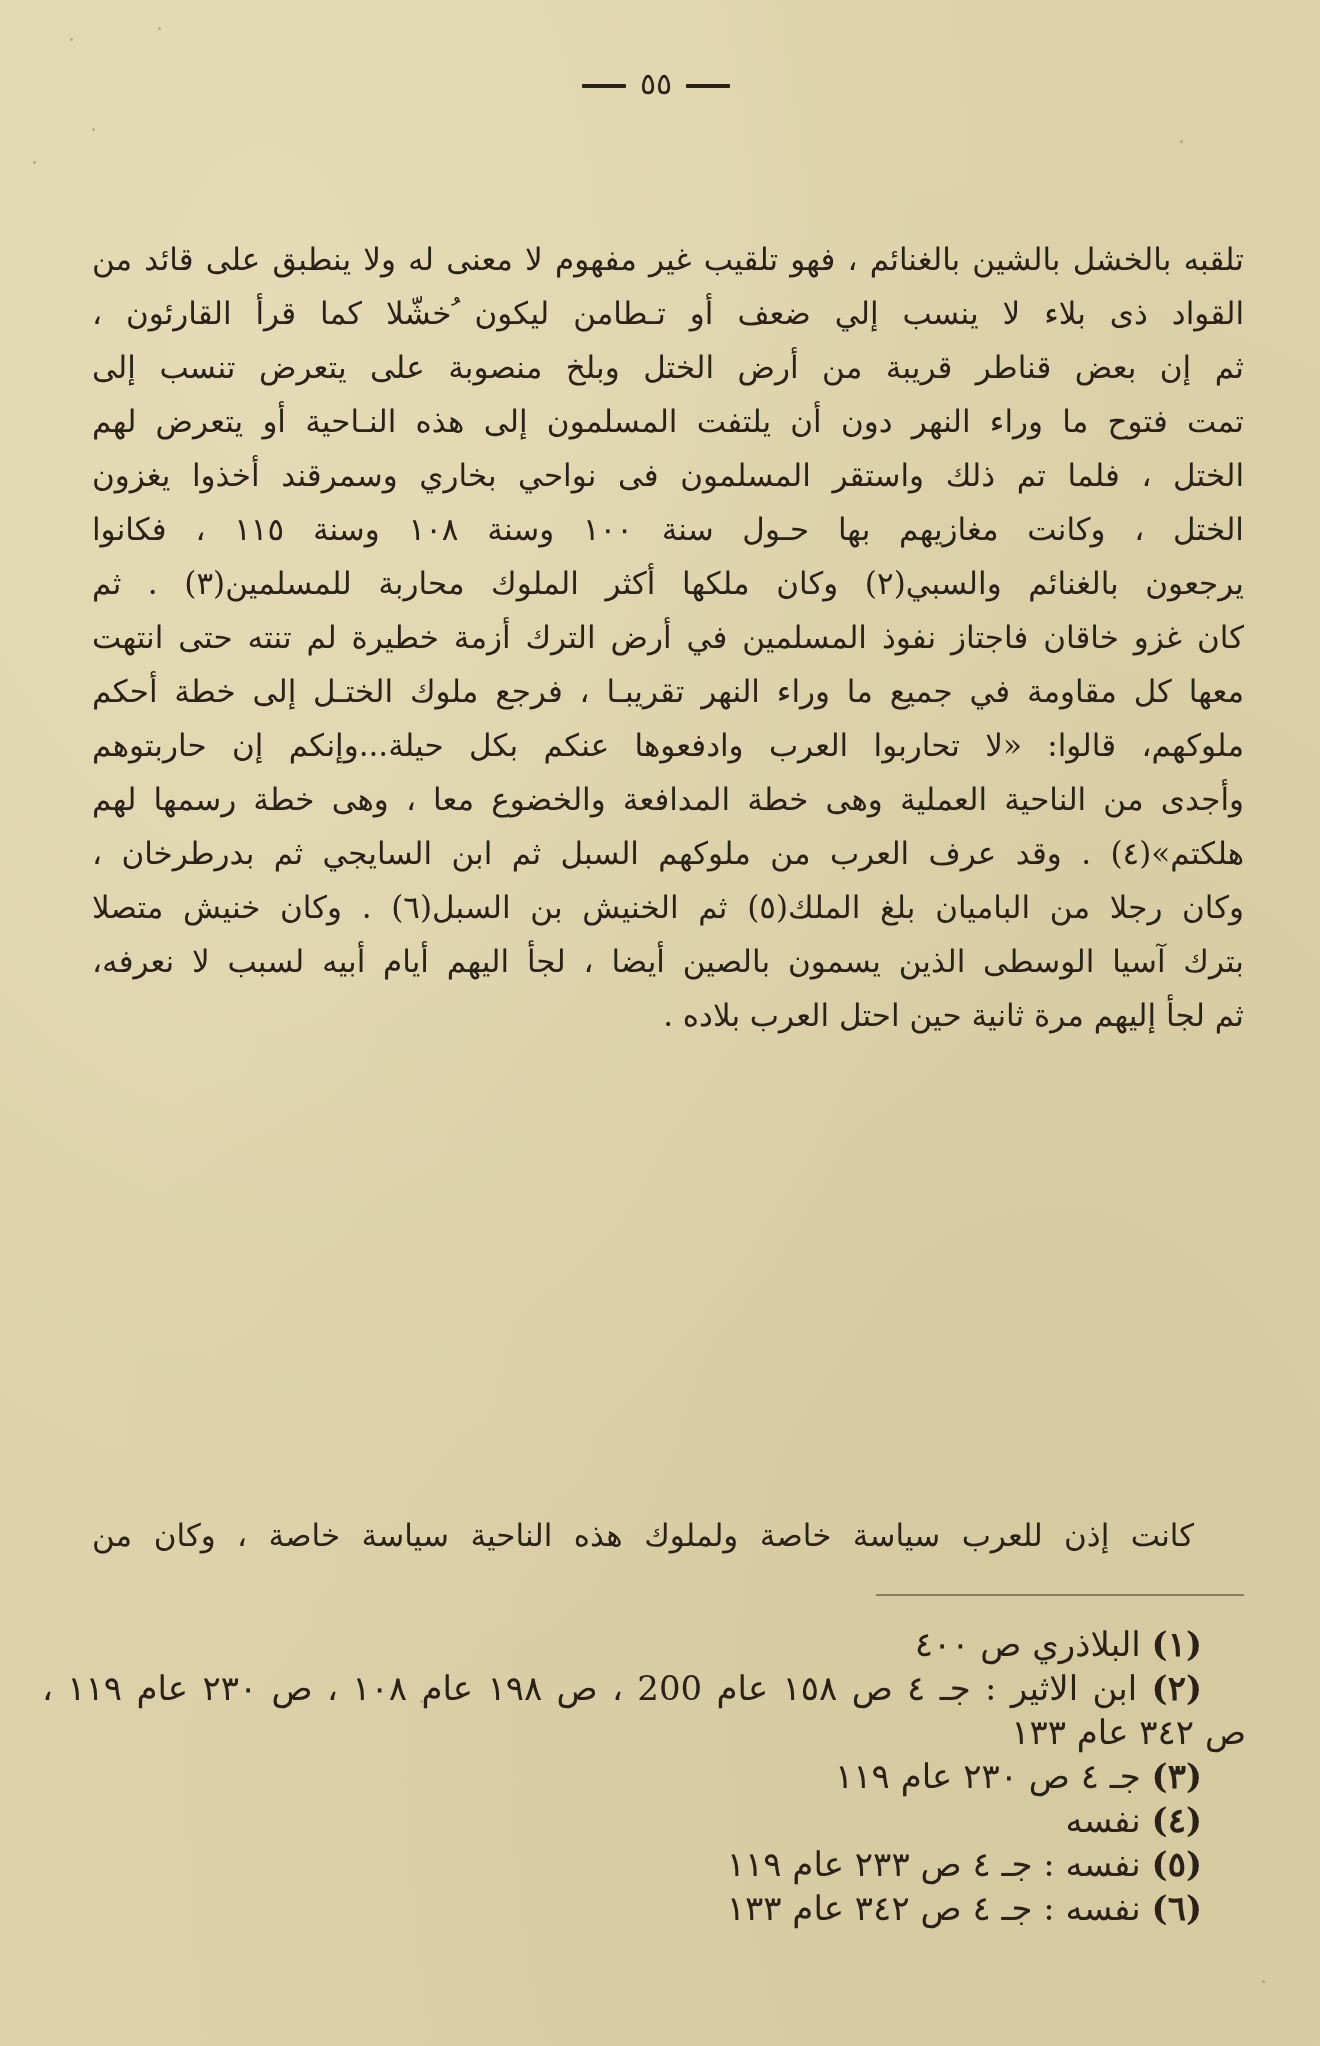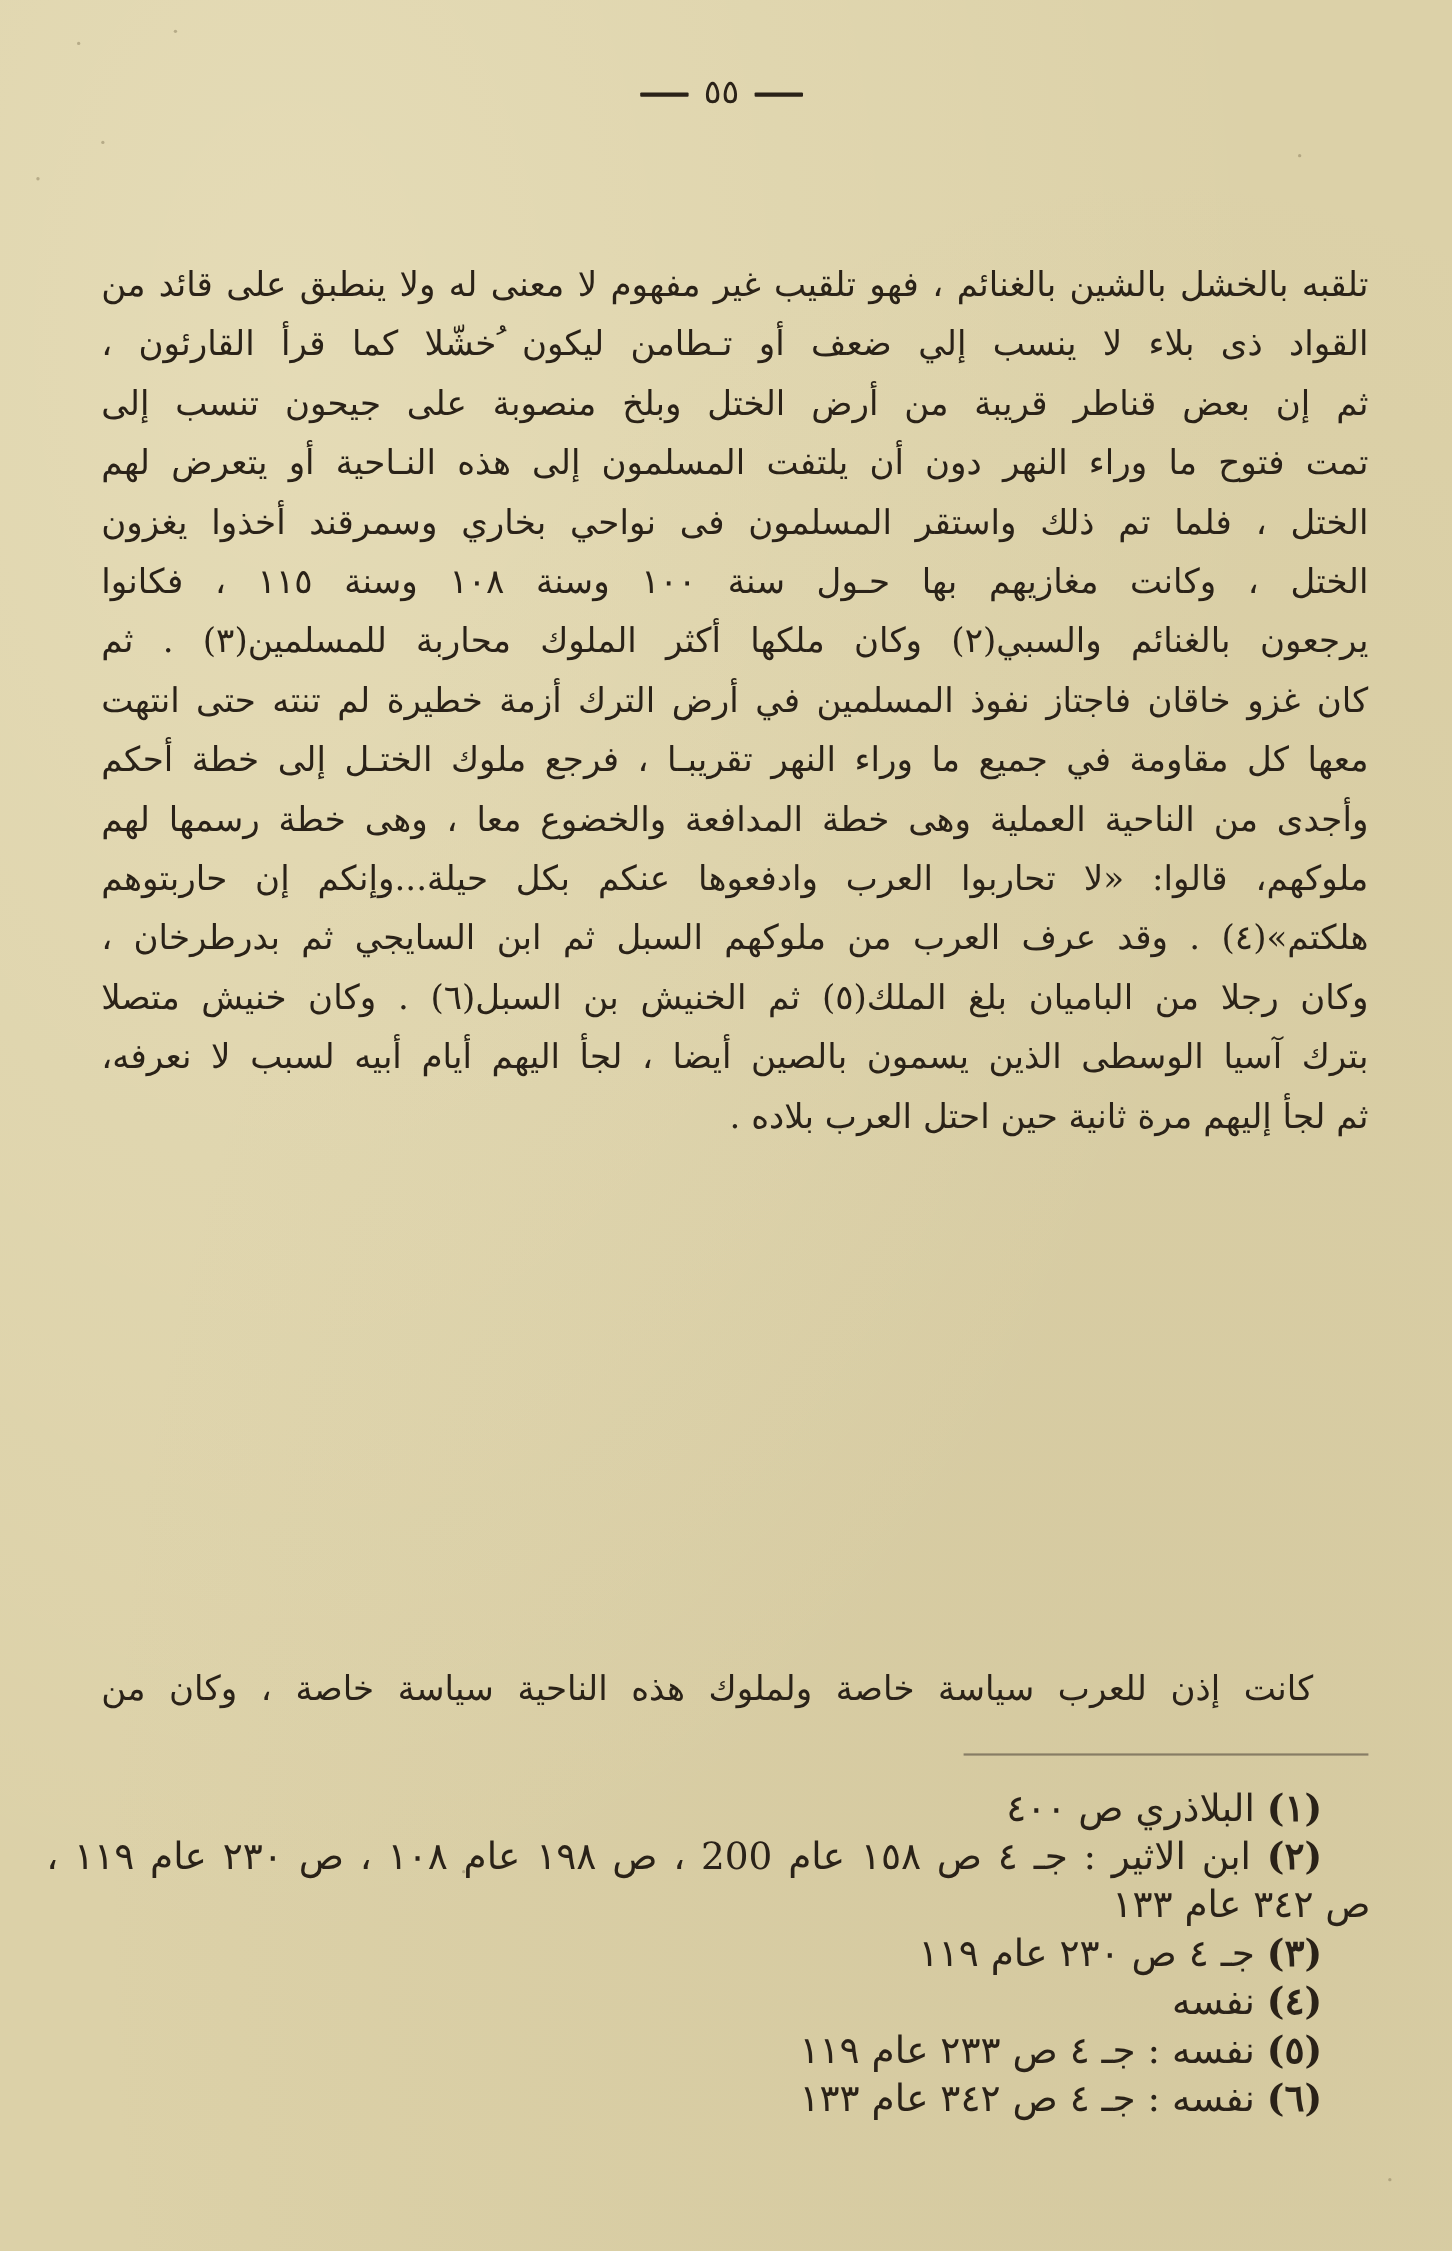--- a/index.html
+++ b/index.html
@@ -130,29 +130,29 @@
 
 <div class="page">
 
   <div class="page-number">
     <span class="dash"></span><span>٥٥</span><span class="dash"></span>
   </div>
 
   <div class="body-text">
     <div class="line">تلقبه بالخشل بالشين بالغنائم ، فهو تلقيب غير مفهوم لا معنى له ولا ينطبق على قائد من</div>
     <div class="line">القواد ذى بلاء لا ينسب إلي ضعف أو تـطامن ليكون ُخشّلا كما قرأ القارئون ،</div>
-    <div class="line">ثم إن بعض قناطر قريبة من أرض الختل وبلخ منصوبة على جيحون تنسب إلى</div>
+    <div class="line">ثم إن بعض قناطر قريبة من أرض الختل وبلخ منصوبة على يتعرض تنسب إلى</div>
     <div class="line">تمت فتوح ما وراء النهر دون أن يلتفت المسلمون إلى هذه النـاحية أو يتعرض لهم</div>
     <div class="line">الختل ، فلما تم ذلك واستقر المسلمون فى نواحي بخاري وسمرقند أخذوا يغزون</div>
     <div class="line">الختل ، وكانت مغازيهم بها حـول سنة ١٠٠ وسنة ١٠٨ وسنة ١١٥ ، فكانوا</div>
     <div class="line">يرجعون بالغنائم والسبي(٢) وكان ملكها أكثر الملوك محاربة للمسلمين(٣) . ثم</div>
     <div class="line">كان غزو خاقان فاجتاز نفوذ المسلمين في أرض الترك أزمة خطيرة لم تنته حتى انتهت</div>
     <div class="line">معها كل مقاومة في جميع ما وراء النهر تقريبـا ، فرجع ملوك الختـل إلى خطة أحكم</div>
+    <div class="line">ملوكهم، قالوا: «لا تحاربوا العرب وادفعوها عنكم بكل حيلة...وإنكم إن حاربتوهم</div>
     <div class="line">وأجدى من الناحية العملية وهى خطة المدافعة والخضوع معا ، وهى خطة رسمها لهم</div>
-    <div class="line">ملوكهم، قالوا: «لا تحاربوا العرب وادفعوها عنكم بكل حيلة...وإنكم إن حاربتوهم</div>
     <div class="line">هلكتم»(٤) . وقد عرف العرب من ملوكهم السبل ثم ابن السايجي ثم بدرطرخان ،</div>
     <div class="line">وكان رجلا من الباميان بلغ الملك(٥) ثم الخنيش بن السبل(٦) . وكان خنيش متصلا</div>
     <div class="line">بترك آسيا الوسطى الذين يسمون بالصين أيضا ، لجأ اليهم أيام أبيه لسبب لا نعرفه،</div>
     <div class="line last">ثم لجأ إليهم مرة ثانية حين احتل العرب بلاده .</div>
   </div>
 
   <div class="paragraph-2">
     <div class="line">كانت إذن للعرب سياسة خاصة ولملوك هذه الناحية سياسة خاصة ، وكان من</div>
   </div>
 

